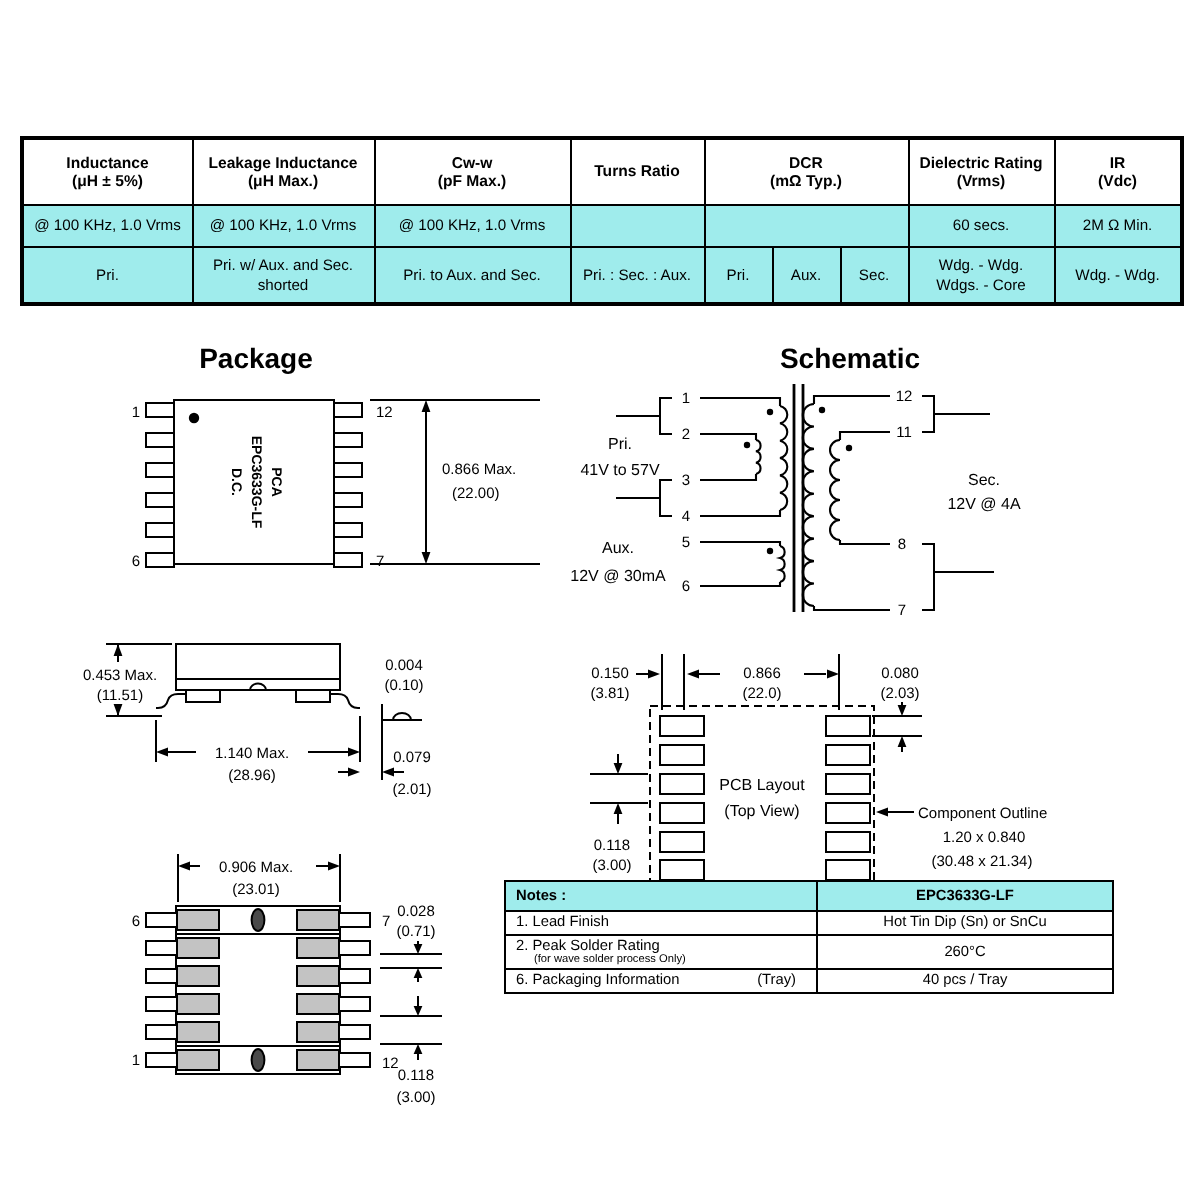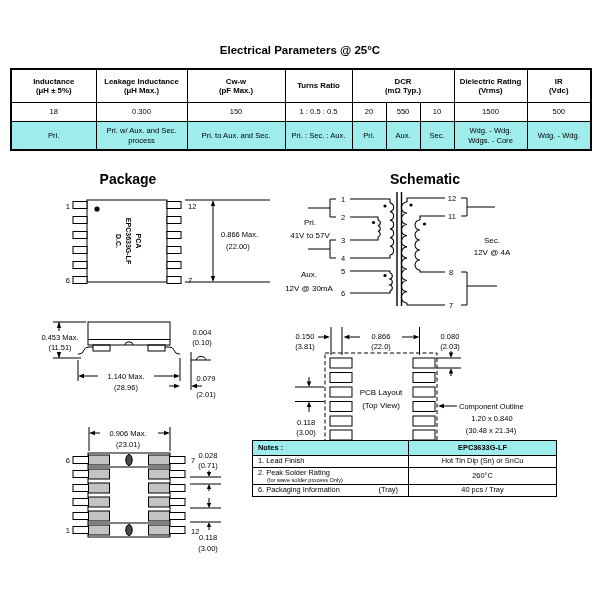--- a/index.html
+++ b/index.html
@@ -45,21 +45,20 @@
   svg .mark{font-size:7px;font-weight:bold;}
   svg .core line{stroke-width:1.4;}
   svg .wind path{stroke-width:1.05;}
   svg .dash{stroke-dasharray:4 2.5;}
 </style>
 </head>
 <body>
 
 <div id="canvas">
 
-  <div class="abs page-title">Electrical Parameters @ 25°C</div>
 
   <table class="abs ptable">
     <colgroup>
       <col style="width:85px">
         <col style="width:91px">
         <col style="width:98px">
         <col style="width:67px">
       <col style="width:34px">
         <col style="width:34px">
         <col style="width:34px">
@@ -89,34 +88,32 @@
           </td>
       <td class="hdr">
         <div>Dielectric Rating</div>
         <div>(Vrms)</div>
           </td>
       <td class="hdr">
         <div>IR</div>
         <div>(Vdc)</div>
           </td>
     </tr>
-    <tr class="r-val">
-      <td>18</td>
-      <td>0.300</td>
-      <td>150</td>
-      <td>1 : 0.5 : 0.5</td>
-      <td>20</td>
-      <td>550</td>
-      <td>10</td>
-      <td>1500</td>
-      <td>500</td>
+    <tr class="r-cond">
+      <td class="cyan">@ 100 KHz, 1.0 Vrms</td>
+      <td class="cyan">@ 100 KHz, 1.0 Vrms</td>
+      <td class="cyan">@ 100 KHz, 1.0 Vrms</td>
+      <td class="cyan"></td>
+      <td class="cyan" colspan="3"></td>
+      <td class="cyan">60 secs.</td>
+      <td class="cyan">2M Ω Min.</td>
     </tr>
     <tr class="r-note">
       <td class="cyan">Pri.</td>
-      <td class="cyan">Pri. w/ Aux. and Sec. process</td>
+      <td class="cyan">Pri. w/ Aux. and Sec. shorted</td>
       <td class="cyan">Pri. to Aux. and Sec.</td>
       <td class="cyan">Pri. : Sec. : Aux.</td>
       <td class="cyan">Pri.</td>
       <td class="cyan">Aux.</td>
       <td class="cyan">Sec.</td>
       <td class="cyan">
         <div>Wdg. - Wdg.</div>
         <div>Wdgs. - Core</div>
           </td>
       <td class="cyan">Wdg. - Wdg.</td>

